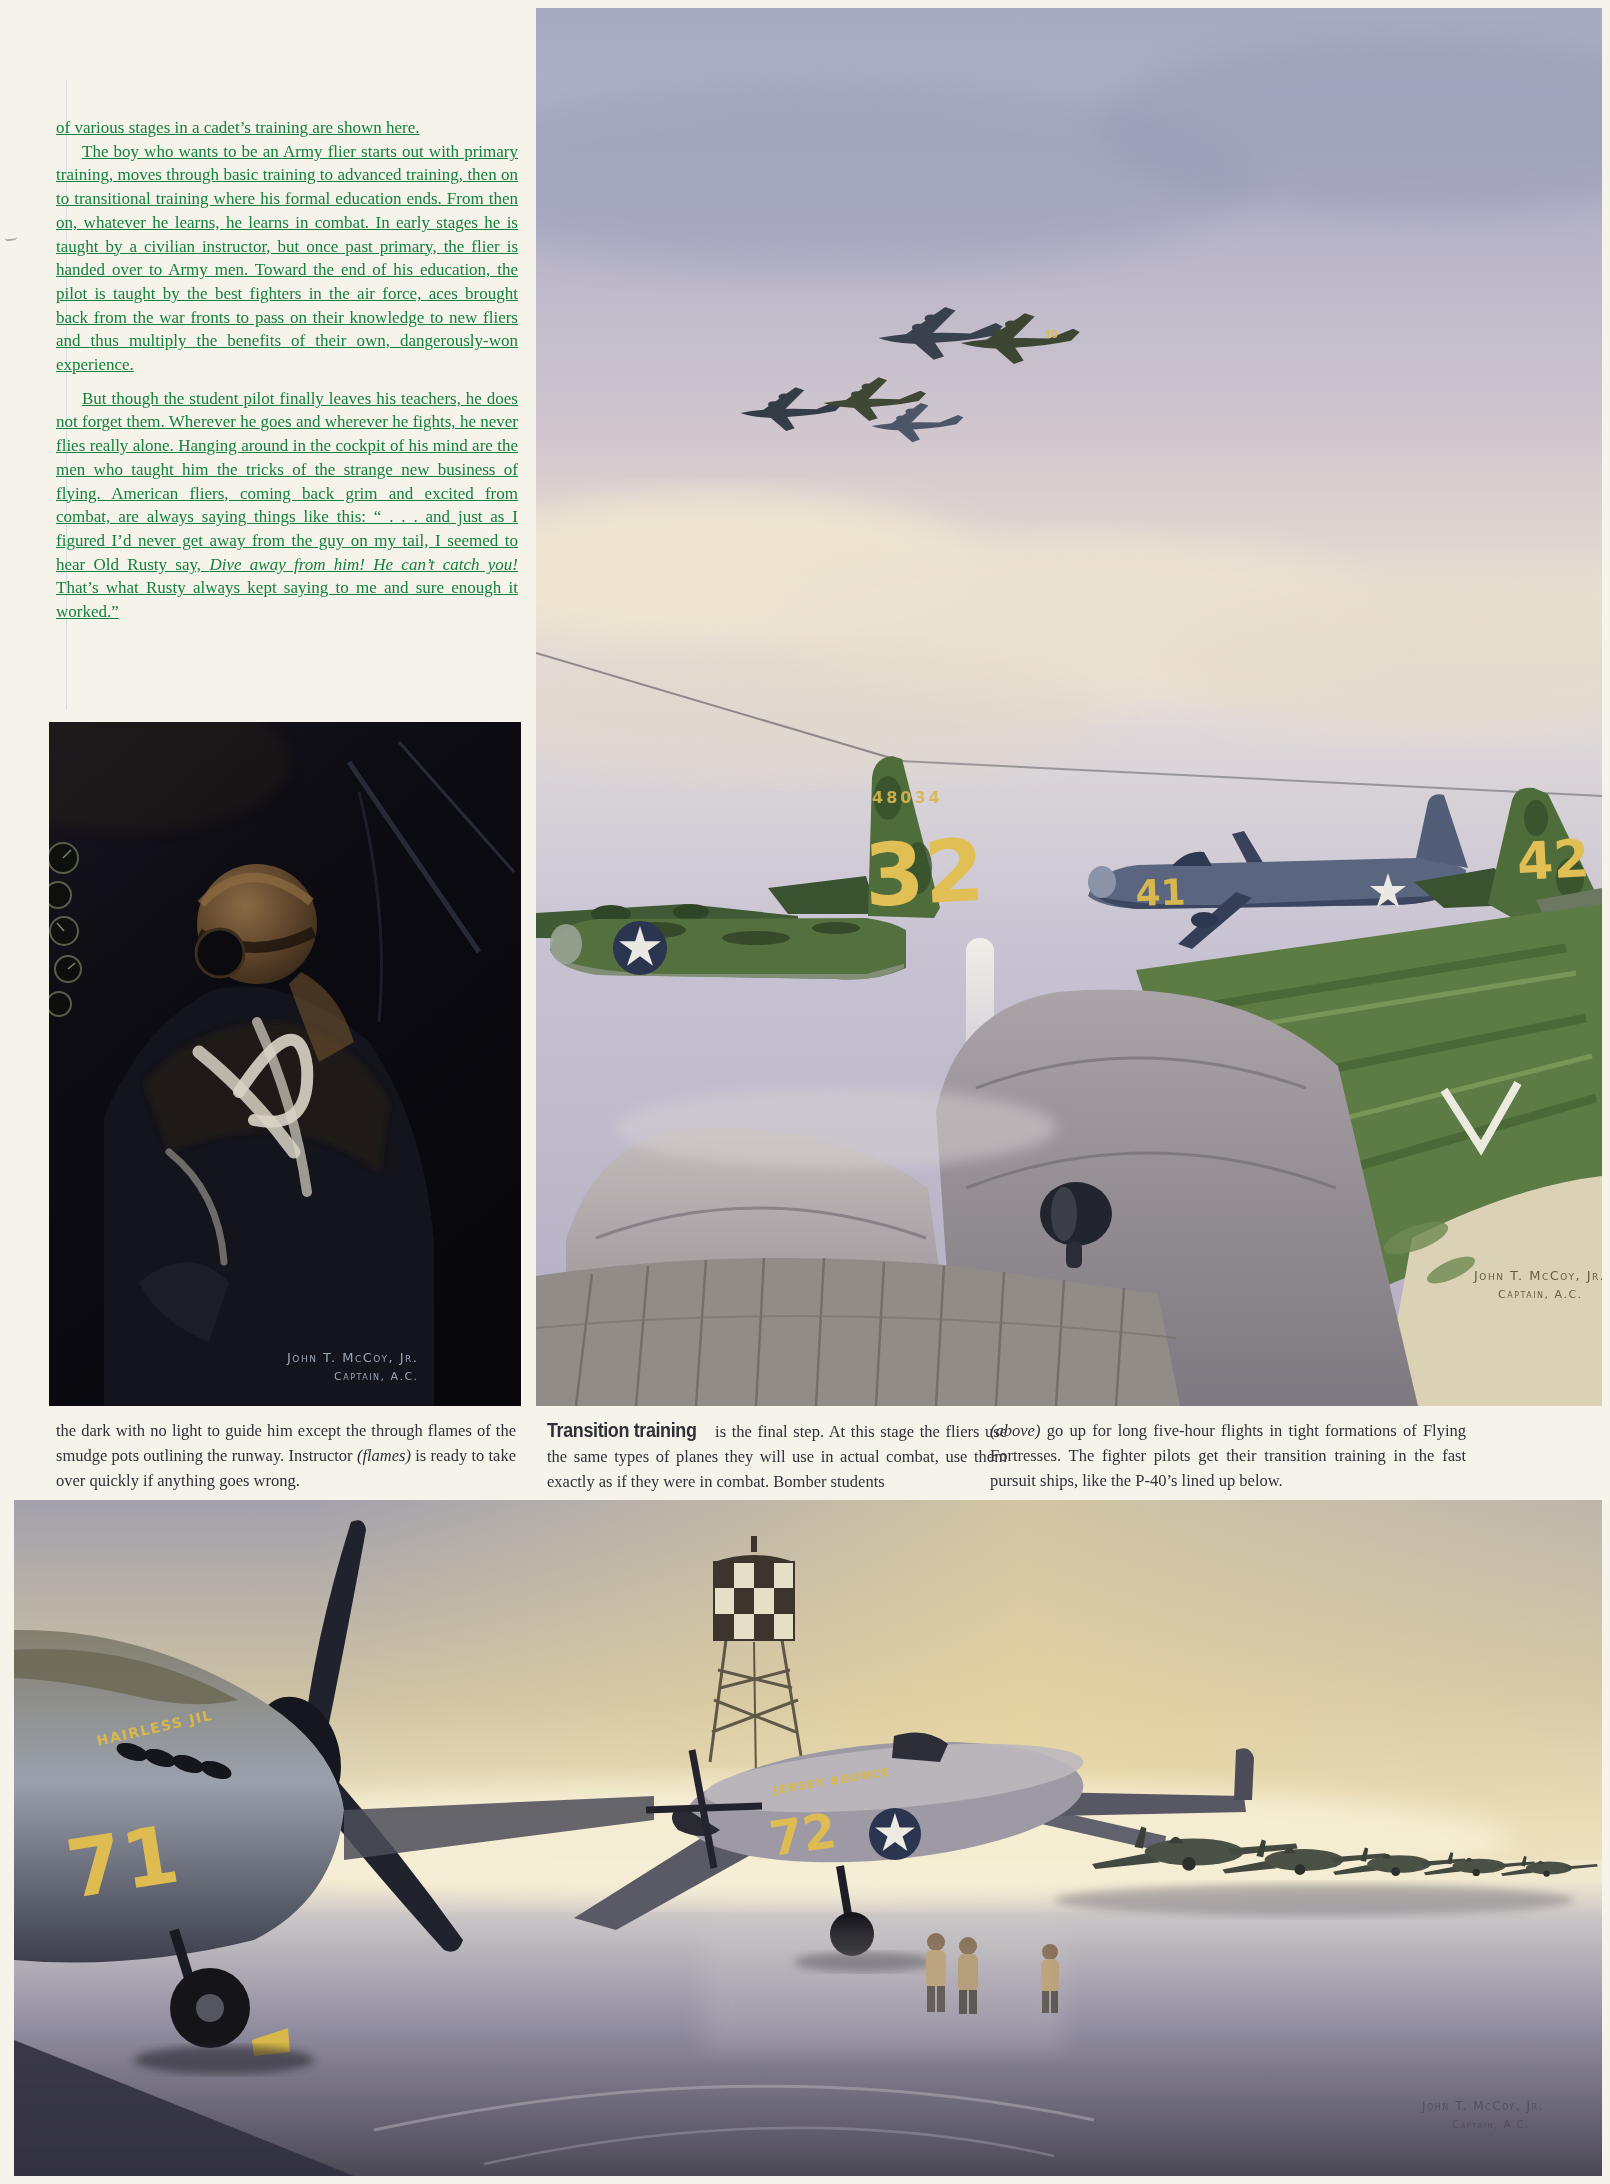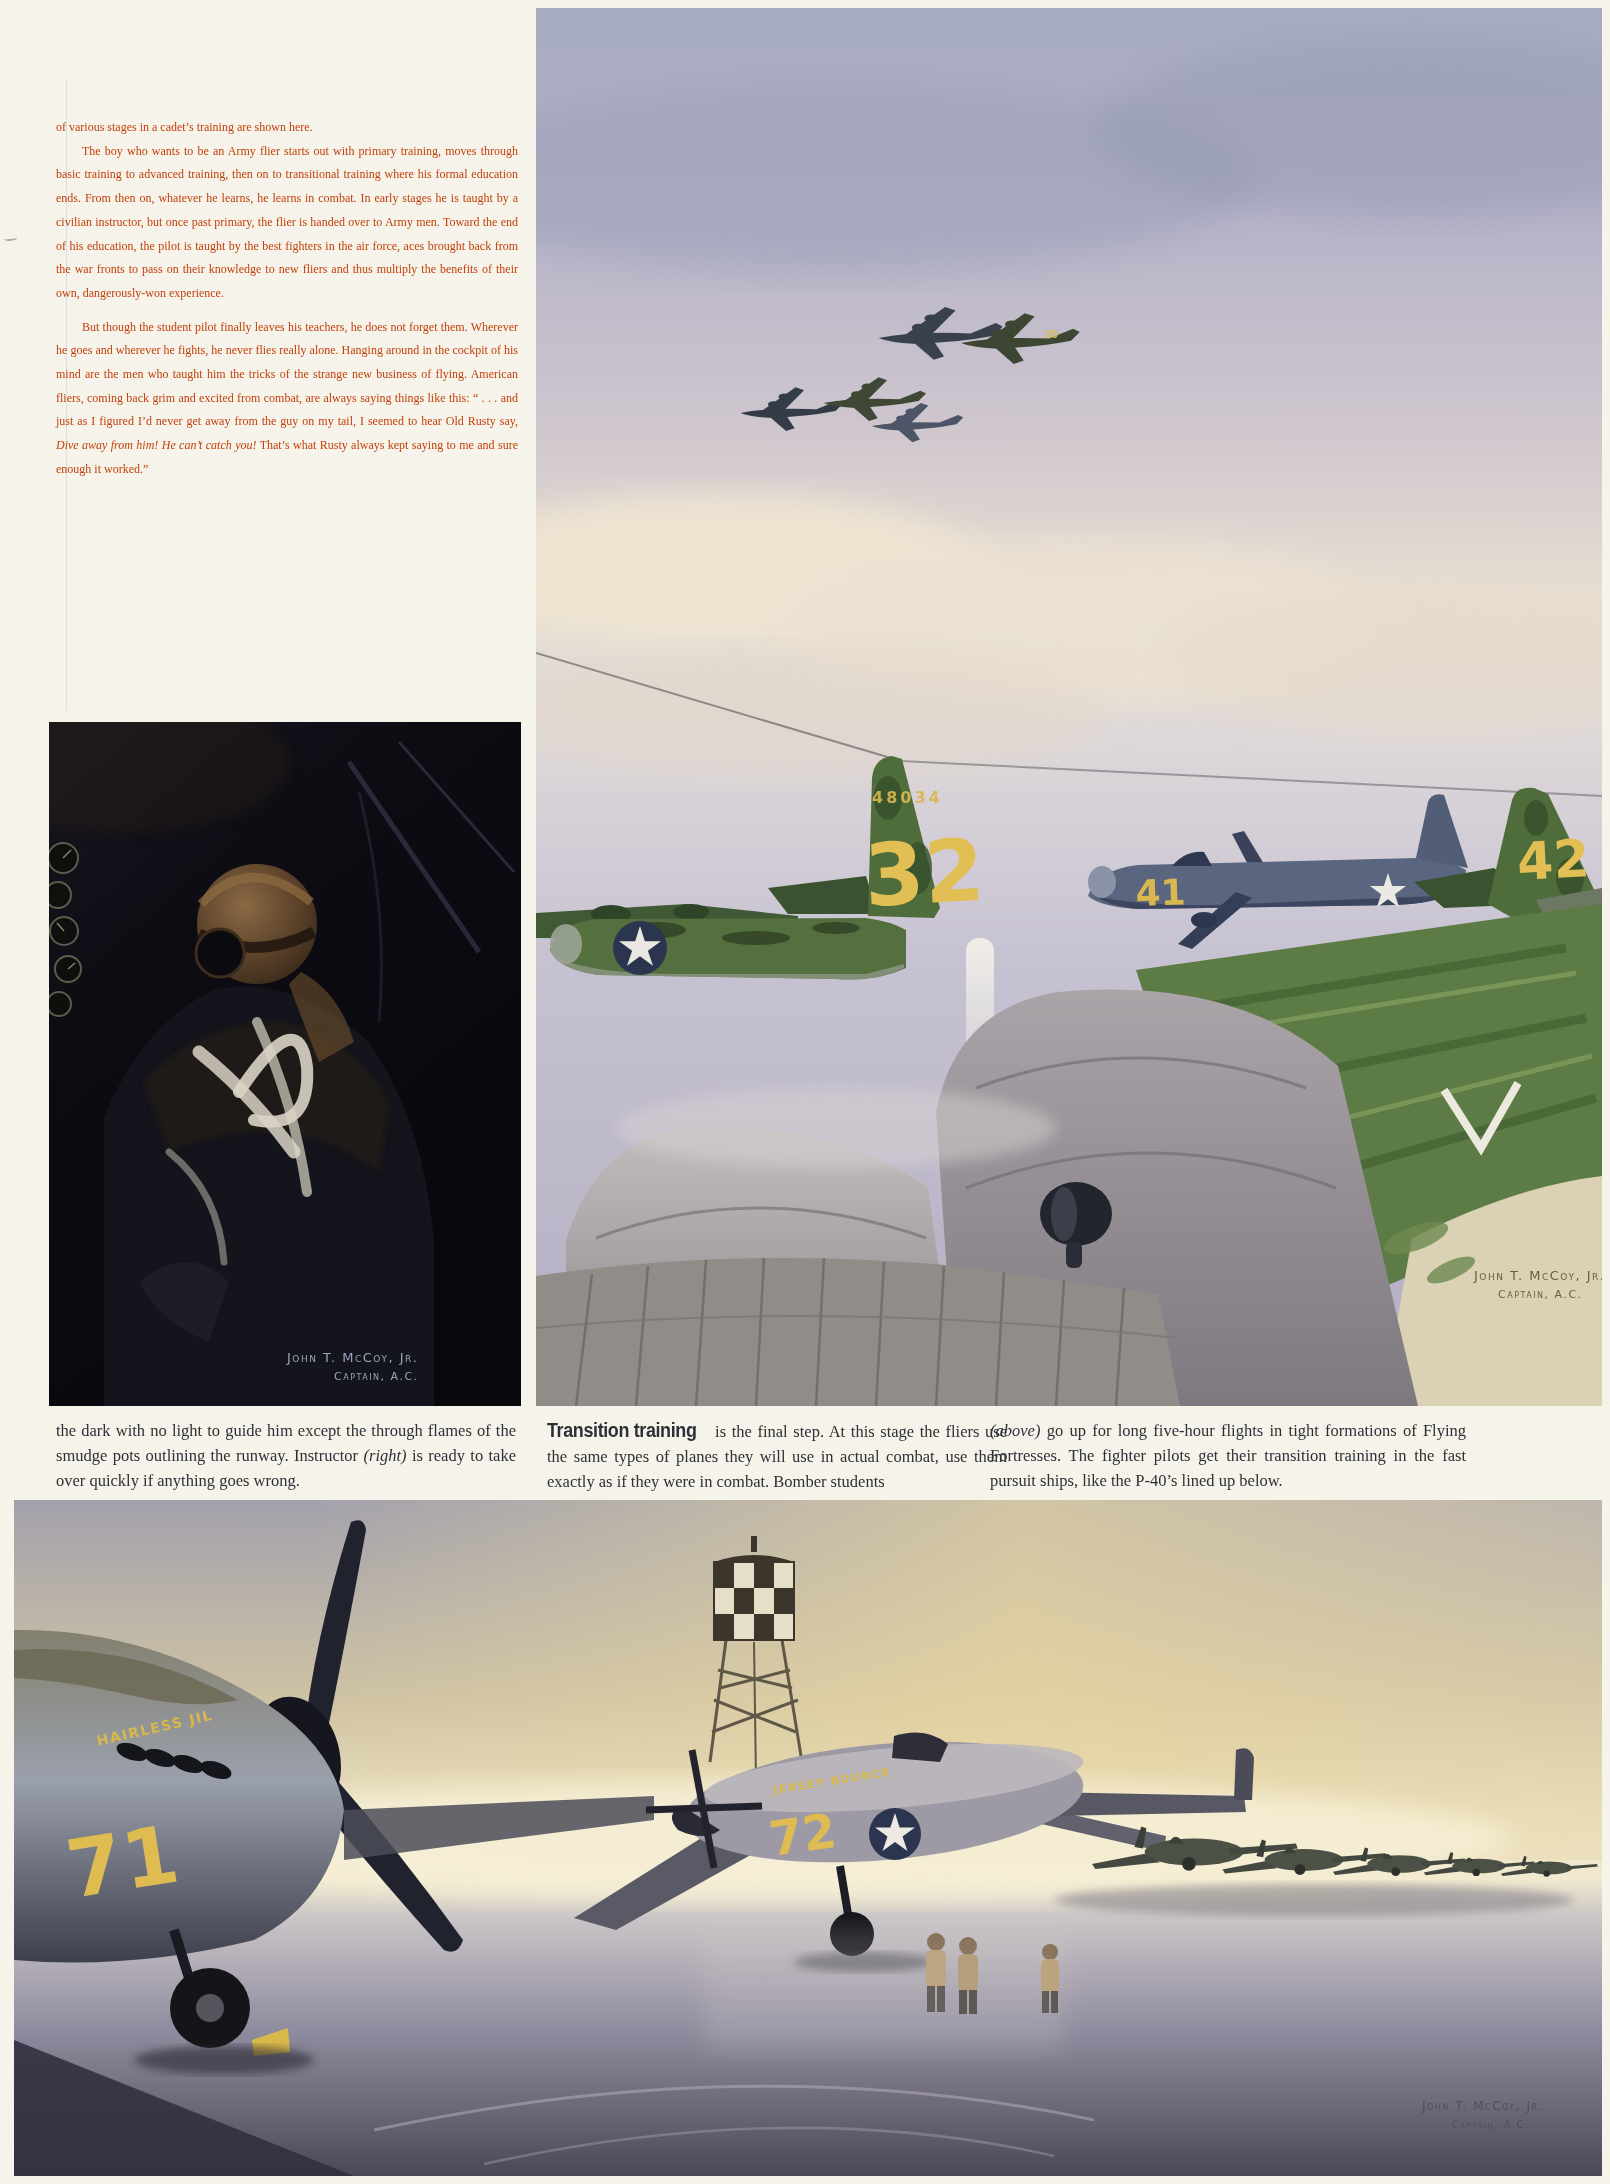--- a/index.html
+++ b/index.html
@@ -1,20 +1,20 @@
 <!DOCTYPE html>
 <html><head>
 <meta charset="utf-8">
 <style>
   html,body{margin:0;padding:0;background:#e9e7e1;}
   .page{position:relative;width:1610px;height:2184px;background:#f6f3ea;overflow:hidden;
         font-family:"Liberation Serif",serif;}
   
-  .textcol{position:absolute;left:56px;top:116px;width:462px;color:#c2410c;
-           font-size:12px;line-height:23.7px;text-align:justify;}
+  .textcol{position:absolute;left:56px;top:116px;width:462px;color:#15803d;
+           font-size:17px;line-height:23.7px;text-align:justify;text-decoration:underline;}
   .textcol p{margin:0;}
   .textcol p.indent{text-indent:26px;}
   .textcol p.gap{margin-top:10px;}
   .textcol em{font-style:italic;}
   
   .caption{position:absolute;color:#2e3038;font-size:16.5px;line-height:25px;text-align:justify;}
   .caption em{font-style:italic;}
   .caption .lead{font-family:"Liberation Sans",sans-serif;font-weight:bold;font-size:19.5px;
                  letter-spacing:-0.4px;display:inline-block;transform:scaleX(.92);transform-origin:left;}
   
@@ -99,21 +99,21 @@
     </g>
     <path d="M90,560 Q140,520 180,560 L160,620 Q110,600 90,560Z" fill="#1d1e28" opacity="0.9"></path>
 
     <g class="sig" fill="#aeb8ce" opacity="0.88">
       <text x="238" y="640" font-size="13">John T. McCoy, Jr.</text>
       <text x="285" y="658" font-size="11">Captain, A.C.</text>
     </g>
   </svg>
 
   <div class="caption" style="left:56px;top:1418px;width:460px;">
-    <span>the dark with no light to guide him except the through flames of the smudge pots outlining the runway. Instructor </span><em>(right)</em><span> is ready to take over quickly if anything goes wrong.</span>
+    <span>the dark with no light to guide him except the through flames of the smudge pots outlining the runway. Instructor </span><em>(flames)</em><span> is ready to take over quickly if anything goes wrong.</span>
   </div>
 
   <svg class="painting" style="left:536px;top:8px;" width="1066" height="1398" viewBox="0 0 1066 1398">
     <defs>
       <linearGradient id="mp-sky" x1="0" y1="0" x2="0" y2="1">
         <stop offset="0" stop-color="#a6abc2"></stop>
           <stop offset="0.15" stop-color="#b6b3c8"></stop>
         <stop offset="0.3" stop-color="#cfc6ce"></stop>
           <stop offset="0.42" stop-color="#e7ded2"></stop>
         <stop offset="0.52" stop-color="#ded8da"></stop>

